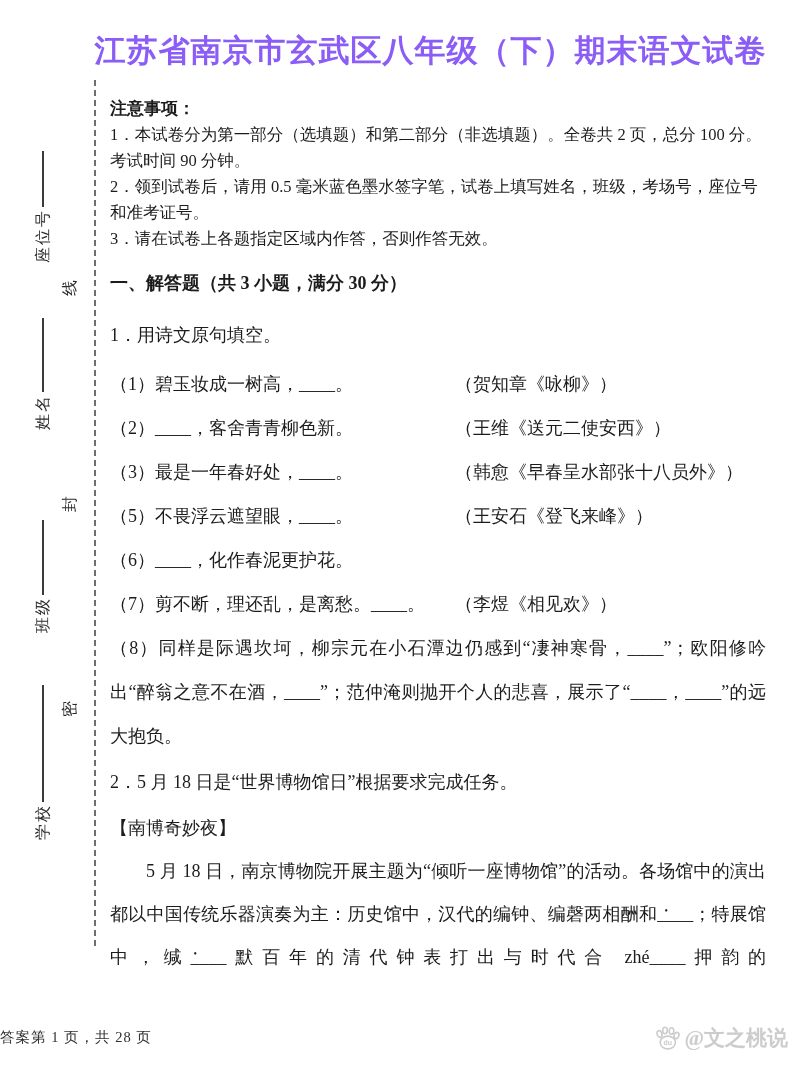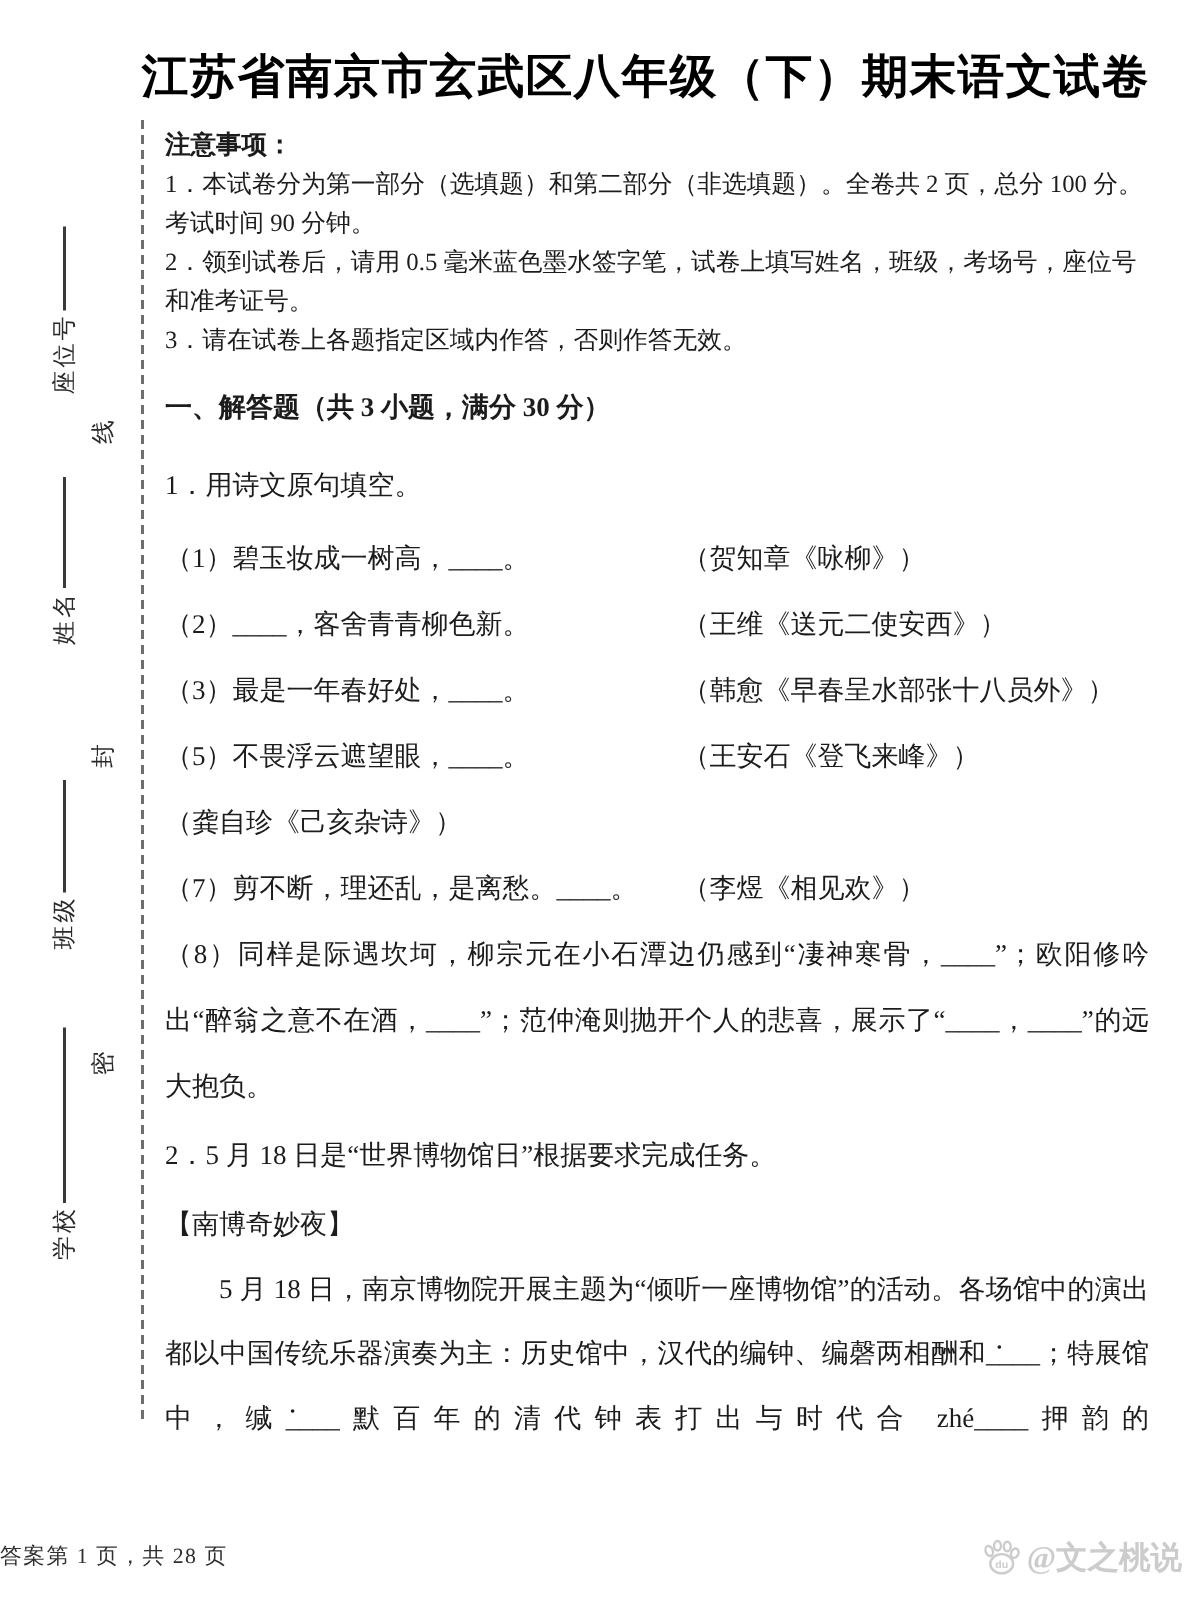--- a/index.html
+++ b/index.html
@@ -12,21 +12,21 @@
     overflow: hidden;
   }
   .title {
     position: absolute;
     top: 30px; left: 0;
     width: 100%;
     padding-left: 61px;
     text-align: center;
     font-size: 31px;
     font-weight: bold;
-    color: #000000;
+    color: #8b5cf6;
     letter-spacing: 1px;
     white-space: nowrap;
   }
   
   .seal-field {
     position: absolute;
     height: 20px;
     transform: rotate(-90deg);
     transform-origin: 0 0;
     display: flex;
@@ -55,21 +55,21 @@
   .dashed-divider {
     position: absolute;
     left: 94px; top: 80px;
     height: 866px;
     width: 0;
     border-left: 2px dashed #6e6e6e;
   }
   
   .content {
     position: absolute;
-    left: 110px; top: 84px;
+    left: 110px; top: 96px;
     width: 656px;
   }
   .notice { font-size: 16.5px; line-height: 26px; }
   .notice-heading { font-weight: bold; font-size: 17px; }
   .section-heading {
     margin-top: 17px;
     font-size: 18px;
     font-weight: bold;
     line-height: 28px;
   }
@@ -185,21 +185,21 @@
       </div>
       <div class="fill-row">
         <span class="fill-text">（3）最是一年春好处，____。</span>
         <span class="fill-source">（韩愈《早春呈水部张十八员外》）</span>
       </div>
       <div class="fill-row">
         <span class="fill-text">（5）不畏浮云遮望眼，____。</span>
         <span class="fill-source">（王安石《登飞来峰》）</span>
       </div>
       <div class="fill-row">
-        <span class="fill-source">（龚自珍《己亥杂诗》）</span>
+        <span class="fill-text">（6）____，化作春泥更护花。</span>
       </div>
       <div class="fill-row">
         <span class="fill-text">（7）剪不断，理还乱，是离愁。____。</span>
         <span class="fill-source">（李煜《相见欢》）</span>
       </div>
     </div>
 
     <p class="item8">（8）同样是际遇坎坷，柳宗元在小石潭边仍感到“凄神寒骨，____”；欧阳修吟出“醉翁之意不在酒，____”；范仲淹则抛开个人的悲喜，展示了“____，____”的远大抱负。</p>
 
     <p class="q2-stem">2．5 月 18 日是“世界博物馆日”根据要求完成任务。</p>

